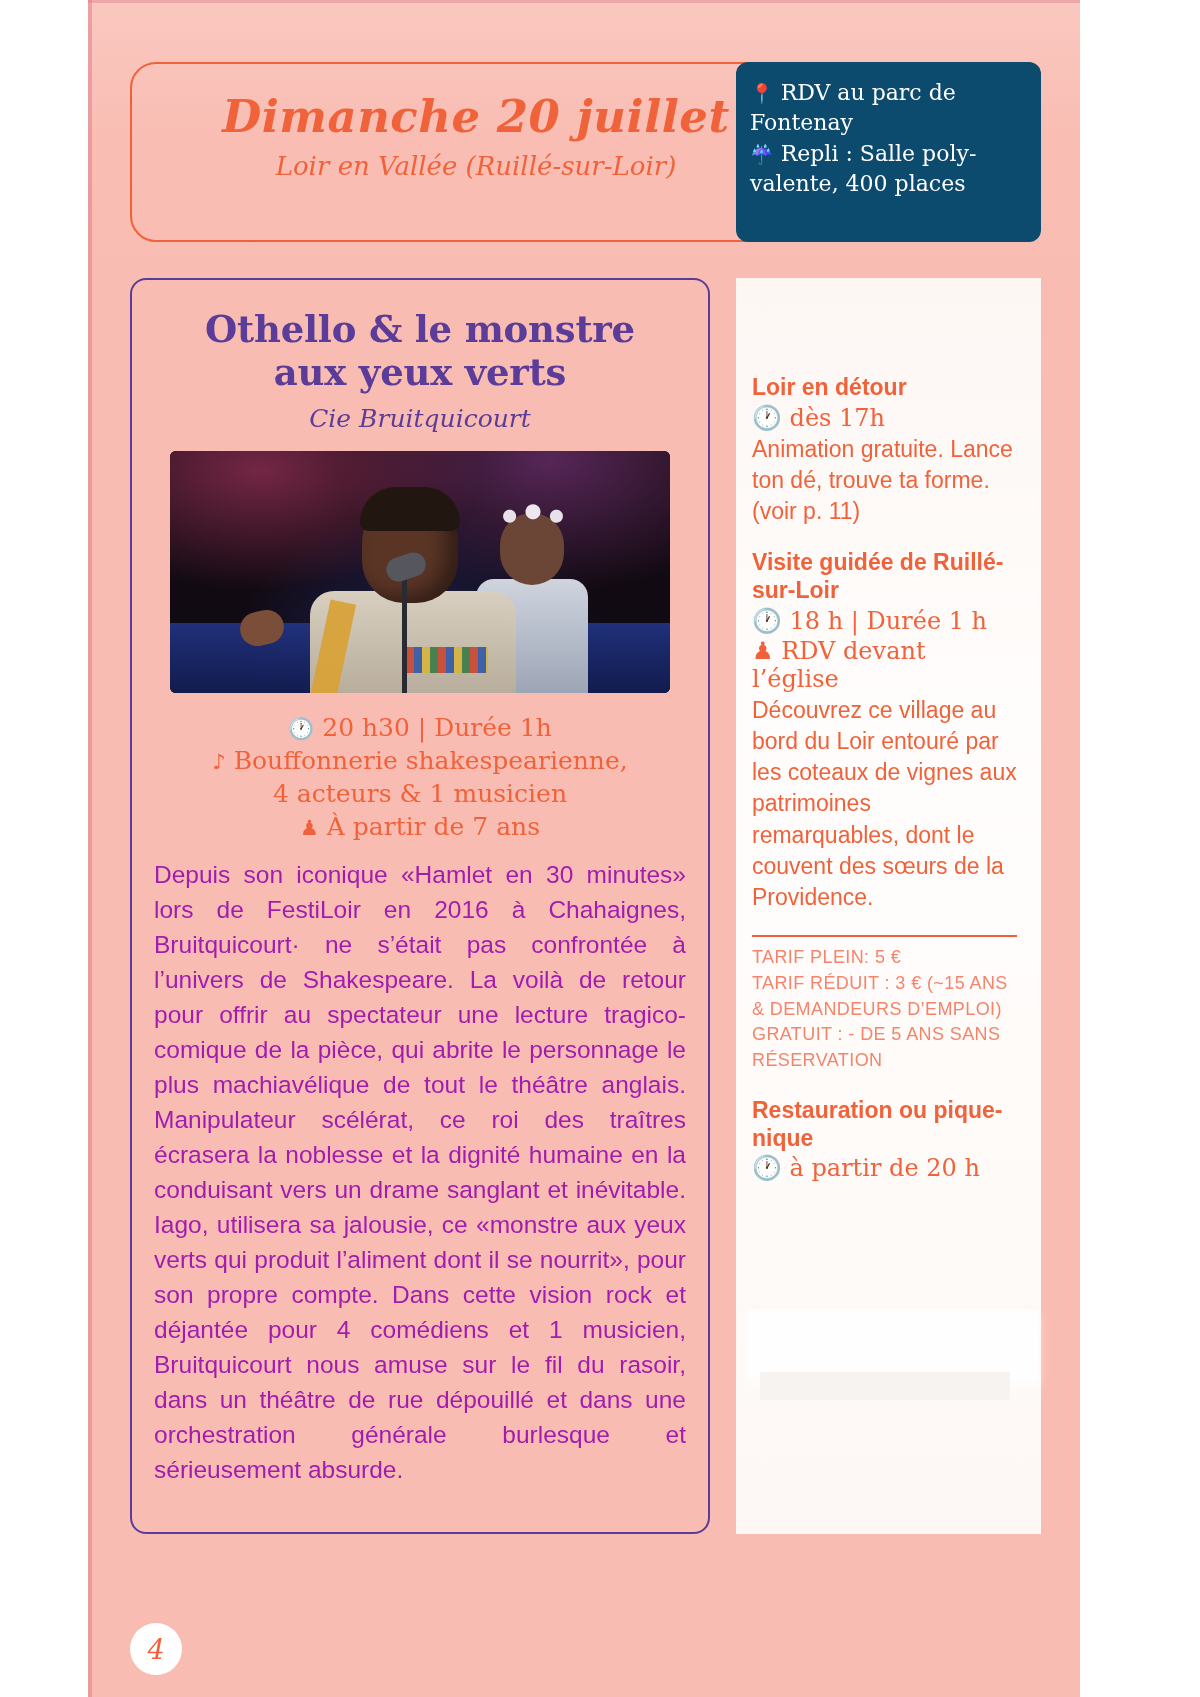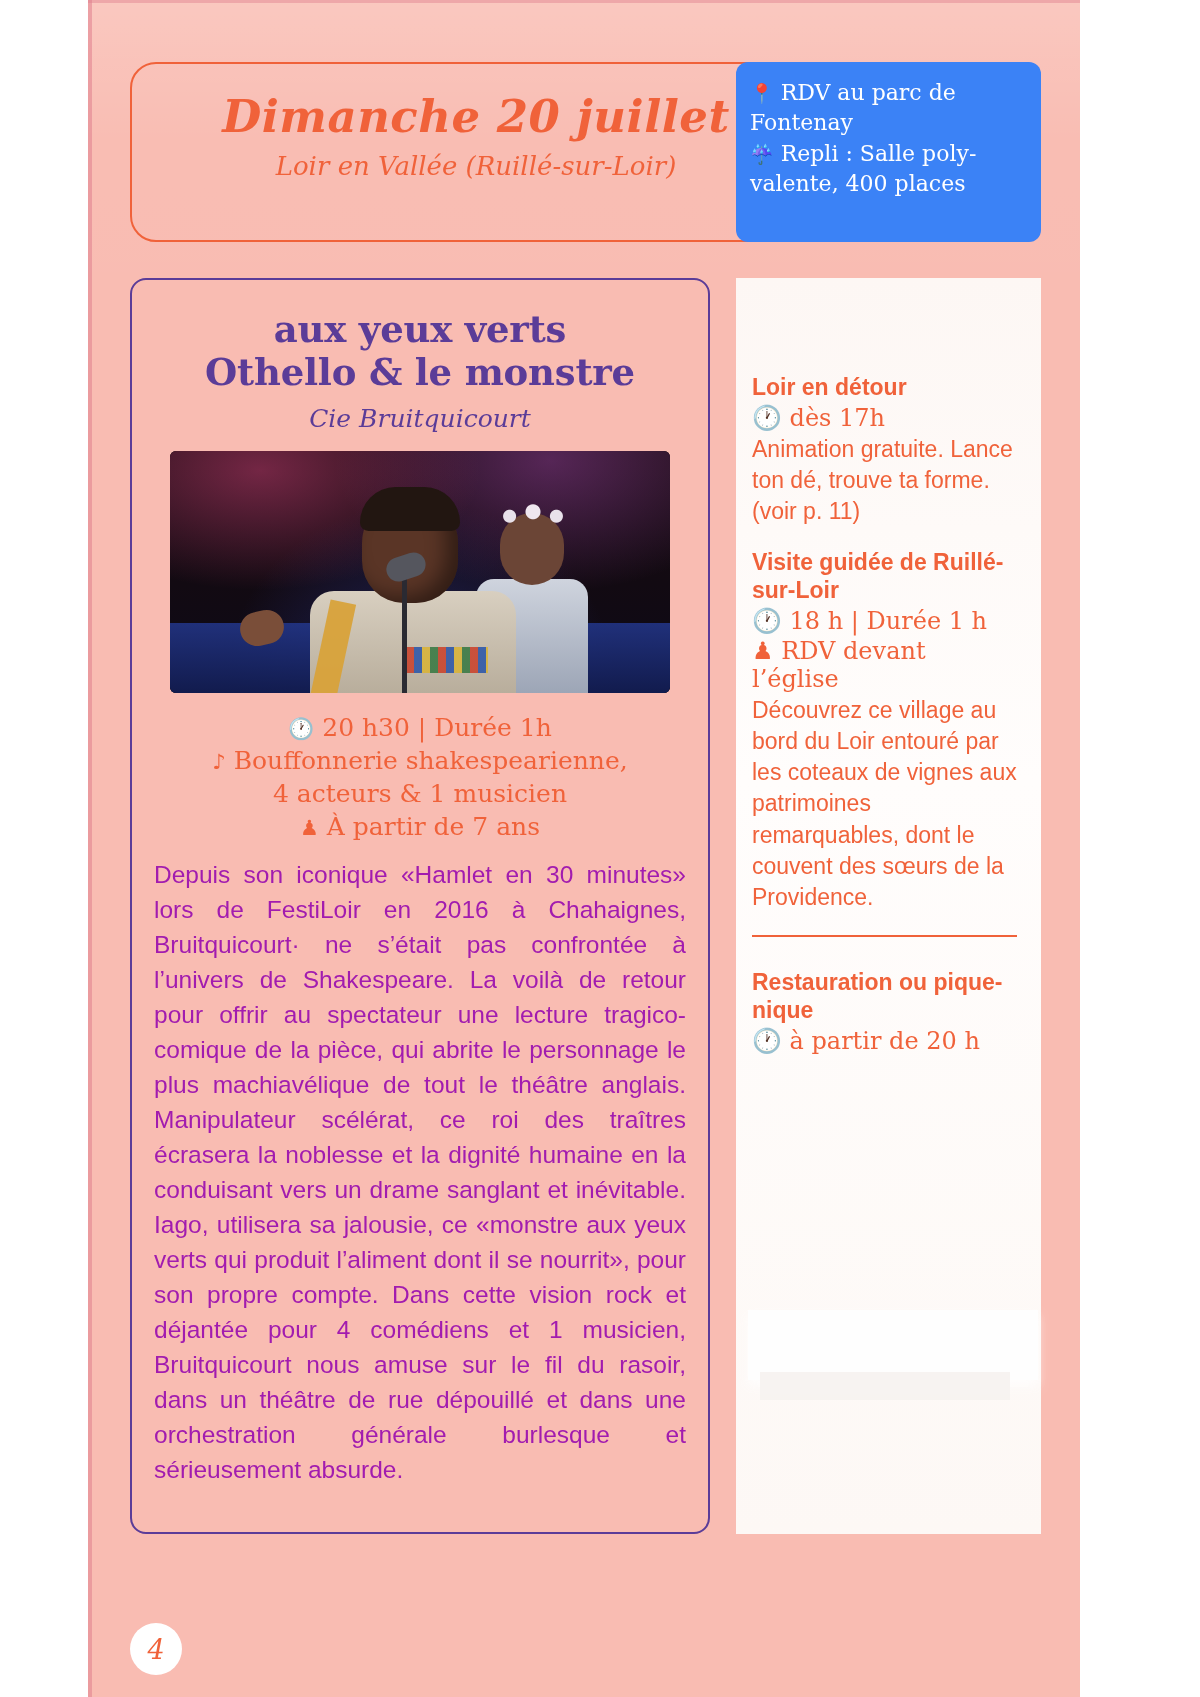--- a/index.html
+++ b/index.html
@@ -55,21 +55,21 @@
     font-style: italic;
     font-size: 26px;
     color: #f0623a;
   }
 
   
   .rdv-box {
     position:absolute;
     left: 648px; top: 62px;
     width: 305px; height: 180px;
-    background: #3b82f6;
+    background: #0c4a6e;
     border-radius: 12px;
     padding: 16px 14px 10px 14px;
     color: #ffffff;
     font-family: "DejaVu Serif", serif;
     font-size: 22px;
     line-height: 1.38;
   }
   .rdv-line { display:block; }
   .rdv-ico { font-size: 19px; }
 
@@ -278,22 +278,22 @@
       <span>RDV au parc de Fontenay</span>
     </span>
     <span class="rdv-line">
       <span class="rdv-ico">☔</span>
       <span>Repli : Salle poly-valente, 400 places</span>
     </span>
   </div>
 
   <div class="main-box">
     <div class="show-title">
+      <div>Othello &amp; le monstre</div>
       <div>aux yeux verts</div>
-      <div>Othello &amp; le monstre</div>
     </div>
     <div class="company">Cie Bruitquicourt</div>
 
     <div class="photo">
       <div class="bg"></div>
       <div class="stage"></div>
       <div class="hand"></div>
       <div class="woman-body"></div>
       <div class="woman-head"></div>
       <div class="woman-crown"></div>
@@ -346,20 +346,25 @@
       </div>
       <div class="rdv-church">
         <span>♟</span>
         <span>RDV devant l’église</span>
       </div>
       <p>Découvrez ce village au bord du Loir entouré par les coteaux de vignes aux patrimoines remarquables, dont le couvent des sœurs de la Providence.</p>
     </div>
 
     <div class="rule"></div>
 
+    <div class="tarifs">
+      <div>TARIF PLEIN: 5 €</div>
+      <div>TARIF RÉDUIT : 3 € (~15 ANS &amp; DEMANDEURS D’EMPLOI)</div>
+      <div>GRATUIT : - DE 5 ANS SANS RÉSERVATION</div>
+    </div>
 
     <div style="height:24px"></div>
 
     <div class="blk">
       <h3>Restauration ou pique-nique</h3>
       <div class="time">
         <span>🕐</span>
         <span>à partir de 20 h</span>
       </div>
     </div>

